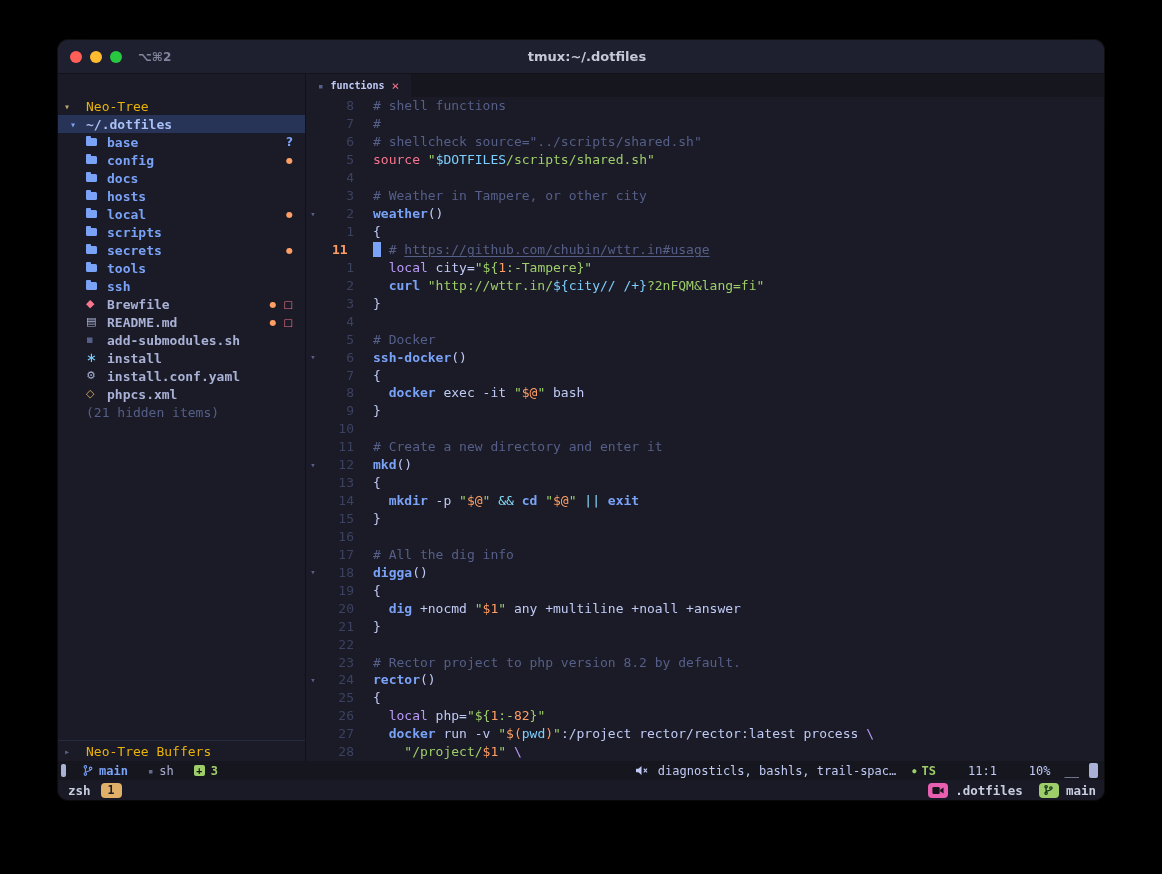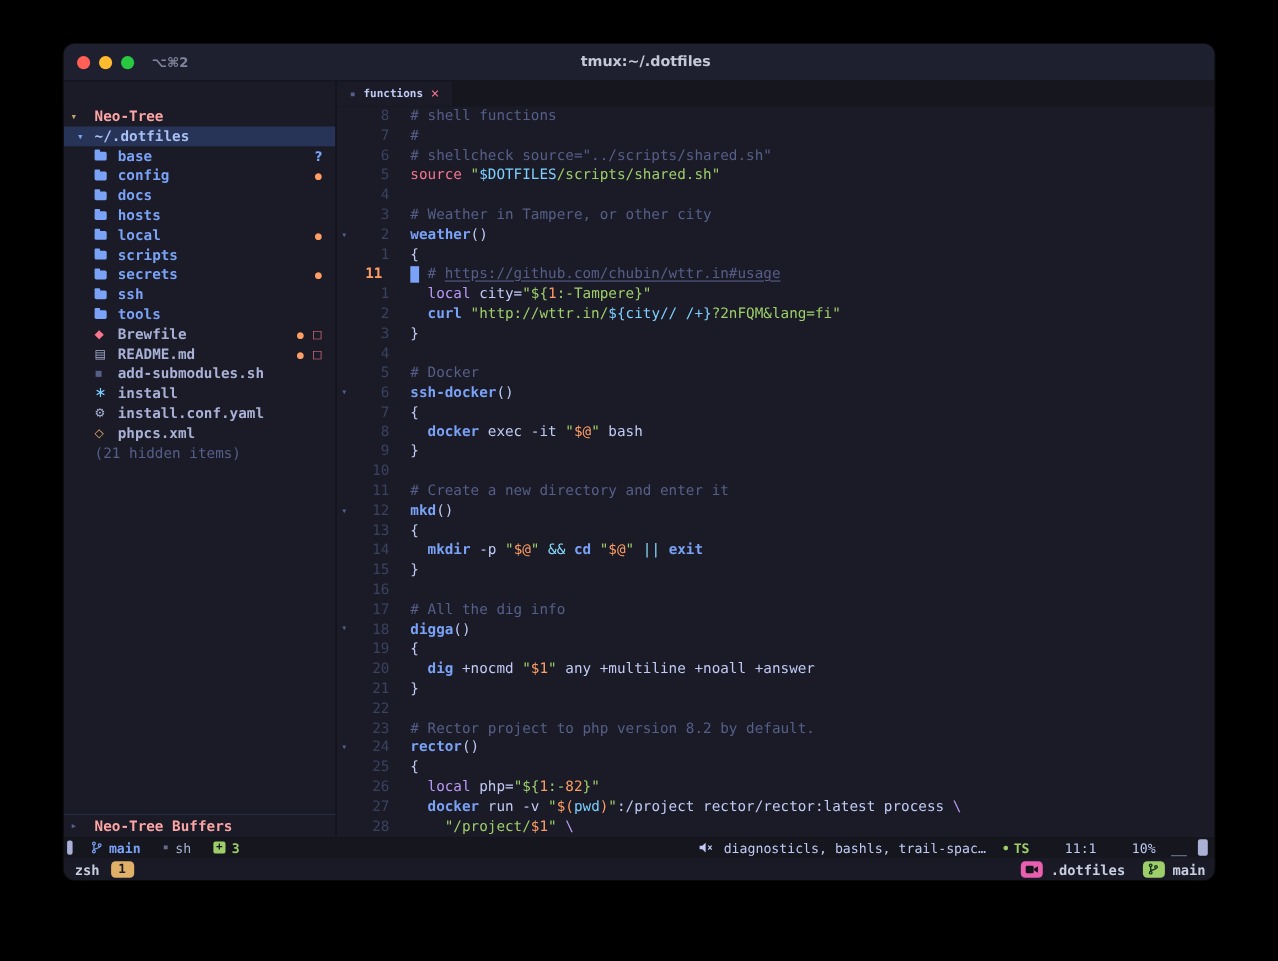--- a/index.html
+++ b/index.html
@@ -28,21 +28,21 @@
     position:absolute; left:12px; right:0; text-align:center; pointer-events:none;
     color:#c5c9d6; font-size:13px; font-weight:bold; font-family:"DejaVu Sans",sans-serif;
   }
   
   .main { flex:1; display:flex; min-height:0; }
   .sidebar { flex:0 0 247px; width:247px; display:flex; flex-direction:column; font-size:13px; }
   .tree { flex:1; padding-top:23px; overflow:hidden; }
   .trow { height:18px; display:flex; align-items:center; padding:0 12px 0 6px; }
   .chev { width:22px; flex:0 0 22px; font-size:10px; color:#c0a36e; }
   .chev.gray { color:#565f89; }
-  .title-label { color:#fca5a5; font-weight:bold; }
+  .title-label { color:#eab308; font-weight:normal; }
   .trow.root { background:#283457; padding-left:12px; }
   .root-arrow { width:16px; flex:0 0 16px; font-size:10px; color:#7aa2f7; }
   .root-label { color:#a9c0f5; font-weight:bold;text-align:center; }
   .trow.item { padding-left:28px; }
   .ic { width:14px; flex:0 0 14px; height:18px; display:flex; align-items:center; justify-content:flex-start; }
   .folder-shape { width:11px; height:8px; background:#7aa2f7; border-radius:1.5px; position:relative; }
   .folder-shape::before { content:""; position:absolute; top:-2.5px; left:0; width:5px; height:3px; background:#7aa2f7; border-radius:1px 1px 0 0; }
   .ic-glyph { font-size:11px; font-family:"DejaVu Sans",sans-serif; line-height:18px; }
   .g-brew { color:#f7768e; } .g-markdown { color:#a9b1d6; } .g-shell { color:#565f89; }
   .g-star { color:#7dcfff; font-size:13px; } .g-gear { color:#a9b1d6; } .g-xml { color:#e0af68; }
@@ -199,28 +199,28 @@
               </span>
               <span class="lbl lbl-dir">secrets</span>
               <span class="badges">
                 <span class="bdg b-orange">●</span>
               </span>
             </div>
             <div class="trow item">
               <span class="ic">
                 <span class="folder-shape"></span>
               </span>
+              <span class="lbl lbl-dir">tools</span>
+              <span class="badges"></span>
+            </div>
+            <div class="trow item">
+              <span class="ic">
+                <span class="folder-shape"></span>
+              </span>
               <span class="lbl lbl-dir">ssh</span>
-              <span class="badges"></span>
-            </div>
-            <div class="trow item">
-              <span class="ic">
-                <span class="folder-shape"></span>
-              </span>
-              <span class="lbl lbl-dir">tools</span>
               <span class="badges"></span>
             </div>
             <div class="trow item">
               <span class="ic ic-glyph g-brew">◆</span>
               <span class="lbl lbl-file">Brewfile</span>
               <span class="badges">
                 <span class="bdg b-orange">●</span>
                 <span class="bdg b-red">□</span>
               </span>
             </div>

